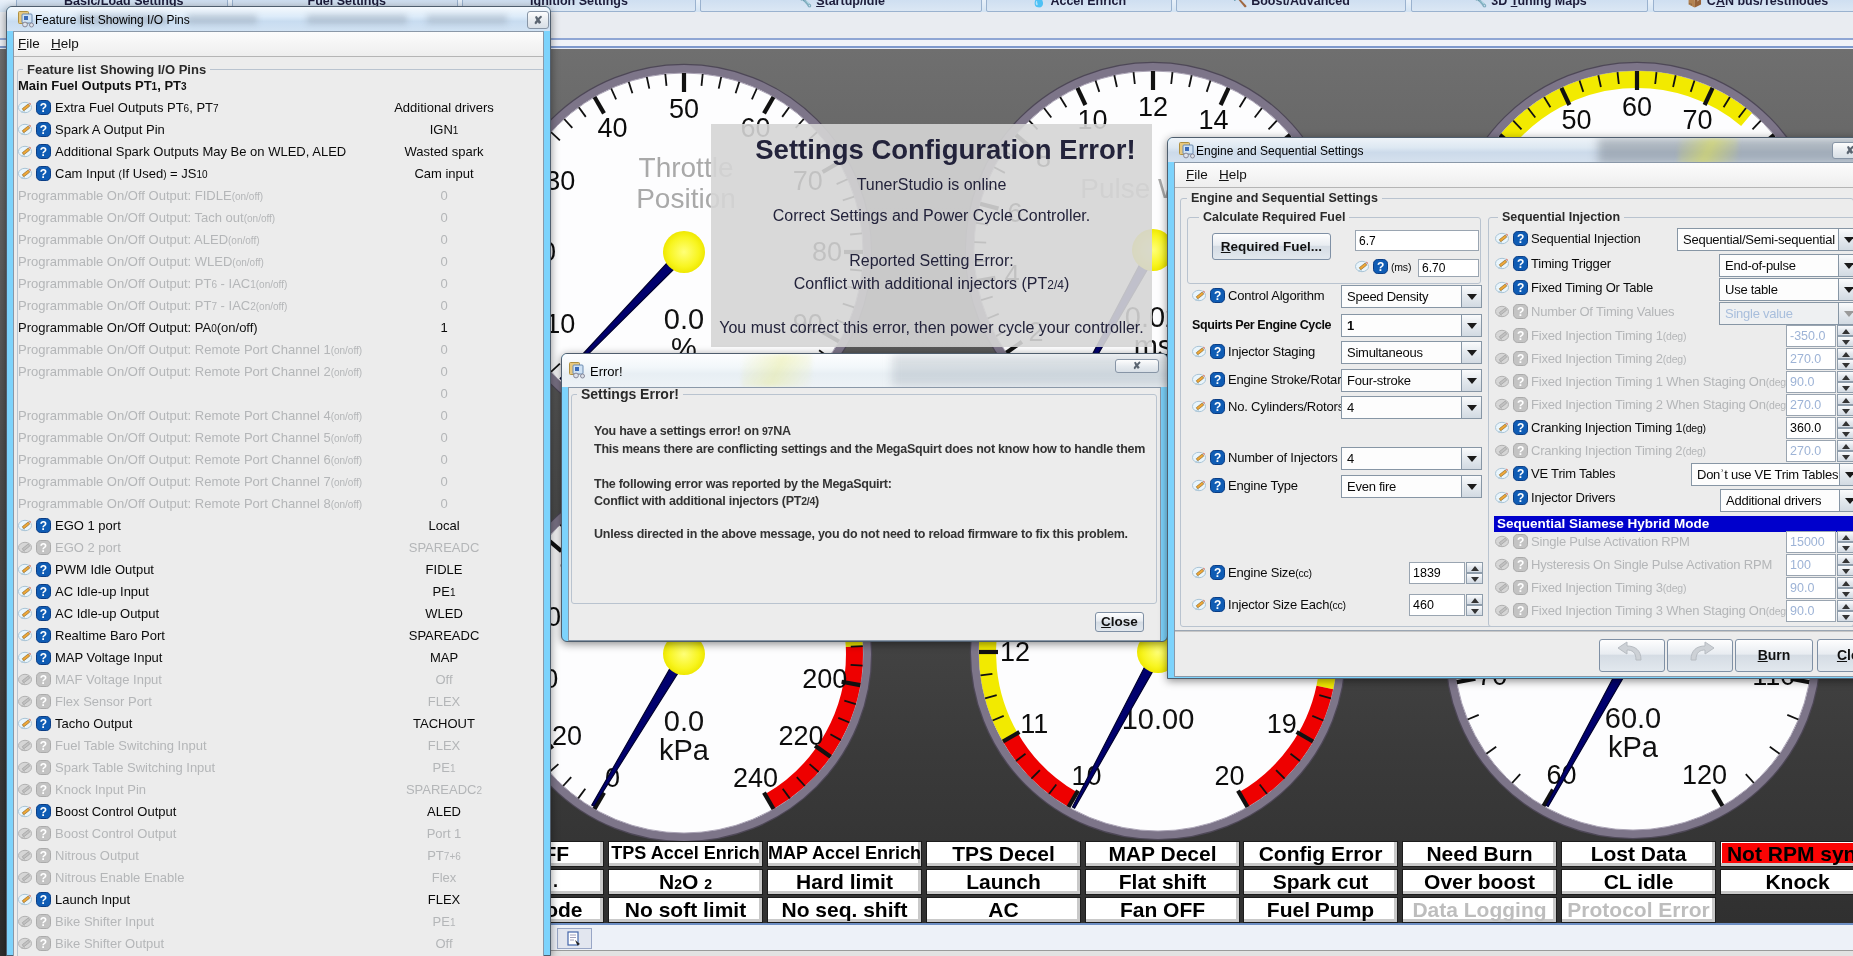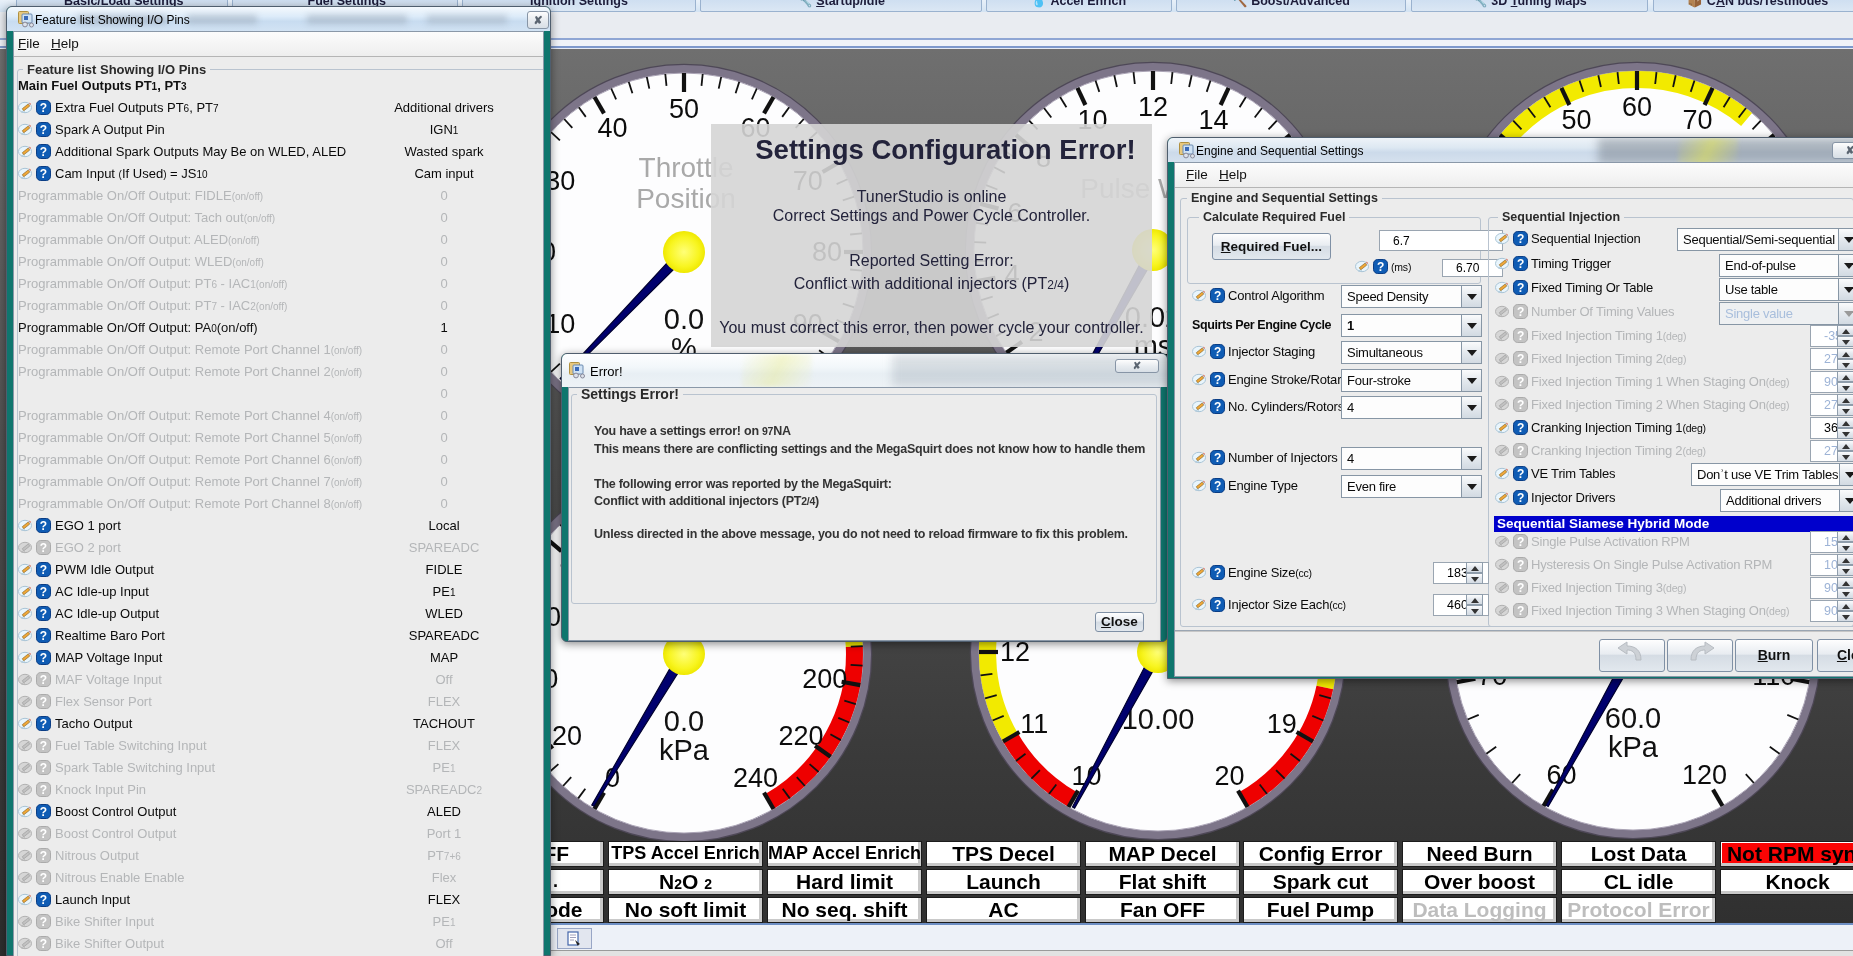--- a/index.html
+++ b/index.html
@@ -19,21 +19,21 @@
 #strip2 .l4 { position:absolute; left:0; top:36px; width:100%; height:1px; background:#e6ebf4; }
 
 .ind { position:absolute; width:155px; height:26px; background:#fff; border:1px solid #1c1c1c; box-shadow:inset -3px -3px 0 #c9c9c9, inset 1px 1px 0 #ffffff; color:#000; font-weight:bold; text-align:center; line-height:23px; z-index:3; white-space:nowrap; overflow:hidden; font-family:"Liberation Sans"; }
 .indred { background:#fb0404; }
 .indoff { color:#bdbdbd; }
 
 #status { position:absolute; left:549px; top:923px; width:1304px; height:27px; background:#edf1f8; border-top:2px solid #6e8fc4; z-index:3; }
 #status .tab { position:absolute; left:8px; top:3px; width:35px; height:21px; background:#e2e6ef; border:1px solid #98a6c6; }
 #status2 { position:absolute; left:549px; top:950px; width:1304px; height:6px; background:#e2e2e2; border-top:1px solid #9a9a9a; z-index:3; }
 
-.win { position:absolute; border:1px solid #4f5e6e; border-radius:6px 6px 0 0; background:#0f766e; box-shadow:0 2px 8px rgba(0,0,0,0.45); z-index:20; }
+.win { position:absolute; border:1px solid #4f5e6e; border-radius:6px 6px 0 0; background:#7dd3fc; box-shadow:0 2px 8px rgba(0,0,0,0.45); z-index:20; }
 .win .tbarw { position:absolute; left:0; top:0; right:0; height:24px; border-radius:5px 5px 0 0; background:linear-gradient(#f4f9fd,#dcebf9 40%,#c8dcf0 60%,#d2e3f4); overflow:hidden; }
 .win .ticon { position:absolute; left:11px; top:4px; }
 .win .ttl { position:absolute; left:28px; top:6px; font-size:12px; color:#000; white-space:nowrap; }
 .win .xbtn { position:absolute; top:4px; width:30px; height:17px; background:linear-gradient(#fdfdfd,#e8ecf0 50%,#d8dfe6); border:1px solid #8795a6; border-radius:3px; color:#5a6470; font:bold 11px "Liberation Sans"; text-align:center; line-height:15px; }
 .win .inner { position:absolute; left:6px; top:24px; right:6px; bottom:0; background:#ececec; border:1px solid #8a98a8; border-bottom:none; overflow:hidden; }
 .menub { position:absolute; left:0; top:0; right:0; height:25px; background:linear-gradient(#fcfcfc,#eeeeee); border-bottom:1px solid #b5b5b5; }
 .menub span { position:absolute; top:4px; font-size:13.5px; color:#111; }
 .menub u { text-decoration:underline; }
 .gbox { position:absolute; border:1px solid #b9c3cf; border-radius:3px; }
 .glab { position:absolute; font-weight:bold; font-size:12.5px; color:#2a2a2a; background:#ececec; padding:0 4px; white-space:nowrap; }
@@ -48,21 +48,21 @@
 .frd { color:#b4b6b8; }
 .fv { position:absolute; left:300px; width:260px; text-align:center; height:21px; font-size:13px; color:#0a0a0a; line-height:21px; white-space:nowrap; }
 .fvd { color:#b4b6b8; }
 
 .btn { position:absolute; background:linear-gradient(#fefefe,#e8ecf1 45%,#d5dce4 50%,#e2e8ee); border:1px solid #7f90a5; border-radius:3px; color:#111; font:bold 13.5px "Liberation Sans"; text-align:center; }
 .cmb { position:absolute; height:23px; background:#fdfdfd; border:1px solid #8796a5; font-size:13px; letter-spacing:-0.25px; color:#0a0a0a; line-height:21px; padding-left:5px; white-space:nowrap; overflow:hidden; }
 .cmb .ar { position:absolute; right:0; top:0; width:20px; height:21px; background:linear-gradient(#fafbfc,#e4e9ee 50%,#d2dae2); border-left:1px solid #8796a5; }
 .cmb .ar:before { content:""; position:absolute; left:5px; top:8px; border-left:5px solid transparent; border-right:5px solid transparent; border-top:6px solid #1a1a1a; }
 .cmbd { color:#a8bedc; background:#eef0f2; }
 .cmbd .ar:before { border-top-color:#9a9a9a; }
-.nfld { position:absolute; width:50px; height:22px; background:#fff; border:1px solid #9aa5b1; font-size:12.5px; color:#9db3d6; line-height:20px; padding-left:13px;margin-left:24px; }
+.nfld { position:absolute; width:50px; height:22px; background:#fff; border:1px solid #9aa5b1; font-size:12.5px; color:#9db3d6; line-height:20px; padding-left:3px; }
 .nact { color:#000; }
 .spin { position:absolute; width:17px; height:22px; }
 .spin .u, .spin .d { position:absolute; left:0; width:17px; height:11px; background:linear-gradient(#fbfcfd,#e3e8ee 50%,#d4dbe3); border:1px solid #8f9dab; }
 .spin .u { top:0; } .spin .d { top:11px; }
 .spin .u:before { content:""; position:absolute; left:4px; top:3px; border-left:4px solid transparent; border-right:4px solid transparent; border-bottom:5px solid #333; }
 .spin .d:before { content:""; position:absolute; left:4px; top:3px; border-left:4px solid transparent; border-right:4px solid transparent; border-top:5px solid #333; }
 .lrow { position:absolute; height:20px; font-size:13px; letter-spacing:-0.2px; color:#0a0a0a; white-space:nowrap; line-height:20px; }
 .lrow .pic { vertical-align:-3px; margin-right:3px; }
 .lrowd { color:#b4b6b8; }
 .lrowb { font-weight:bold; font-size:12.5px; letter-spacing:-0.4px; }
@@ -521,21 +521,21 @@
 <div id="status">
       <div class="tab"><svg width="16" height="17" viewBox="0 0 16 17" style="margin:2px 0 0 8px">
           <rect x="2" y="1" width="10" height="13" fill="#fff" stroke="#4466aa" stroke-width="1.2"></rect>
           <path d="M4 4h6M4 6.5h6M4 9h4" stroke="#88a" stroke-width="0.8"></path>
           <path d="M9 9 L14 13 L11.5 14.5 Z" fill="#222"></path>
         </svg></div>
     </div>
 <div id="status2"></div>
 <div id="overlay">
   <div class="t" style="position:absolute;left:14px;width:441px;top:-5px">Settings Configuration Error!</div>
-  <div class="b" style="position:absolute;left:0;width:441px;top:64px">TunerStudio is online</div>
+  <div class="b" style="position:absolute;left:0;width:441px;top:52px">TunerStudio is online</div>
   <div class="b" style="position:absolute;left:0;width:441px;top:83px">Correct Settings and Power Cycle Controller.</div>
   <div class="b" style="position:absolute;left:0;width:441px;top:128px">Reported Setting Error:</div>
   <div class="b" style="position:absolute;left:0;width:441px;top:151px">Conflict with additional injectors (PT<span style="font-size:12px">2/4</span>)</div>
   <div class="b" style="position:absolute;left:0;width:441px;top:195px">You must correct this error, then power cycle your controller.</div>
 </div>
 
 <div class="win" id="fwin">
   <div class="tbarw">
     <div style="position:absolute;left:70px;top:8px;width:90px;height:9px;background:#9aa7b5;filter:blur(3px);opacity:.55"></div>
     <div style="position:absolute;left:180px;top:8px;width:70px;height:9px;background:#9aa7b5;filter:blur(3px);opacity:.5"></div>

